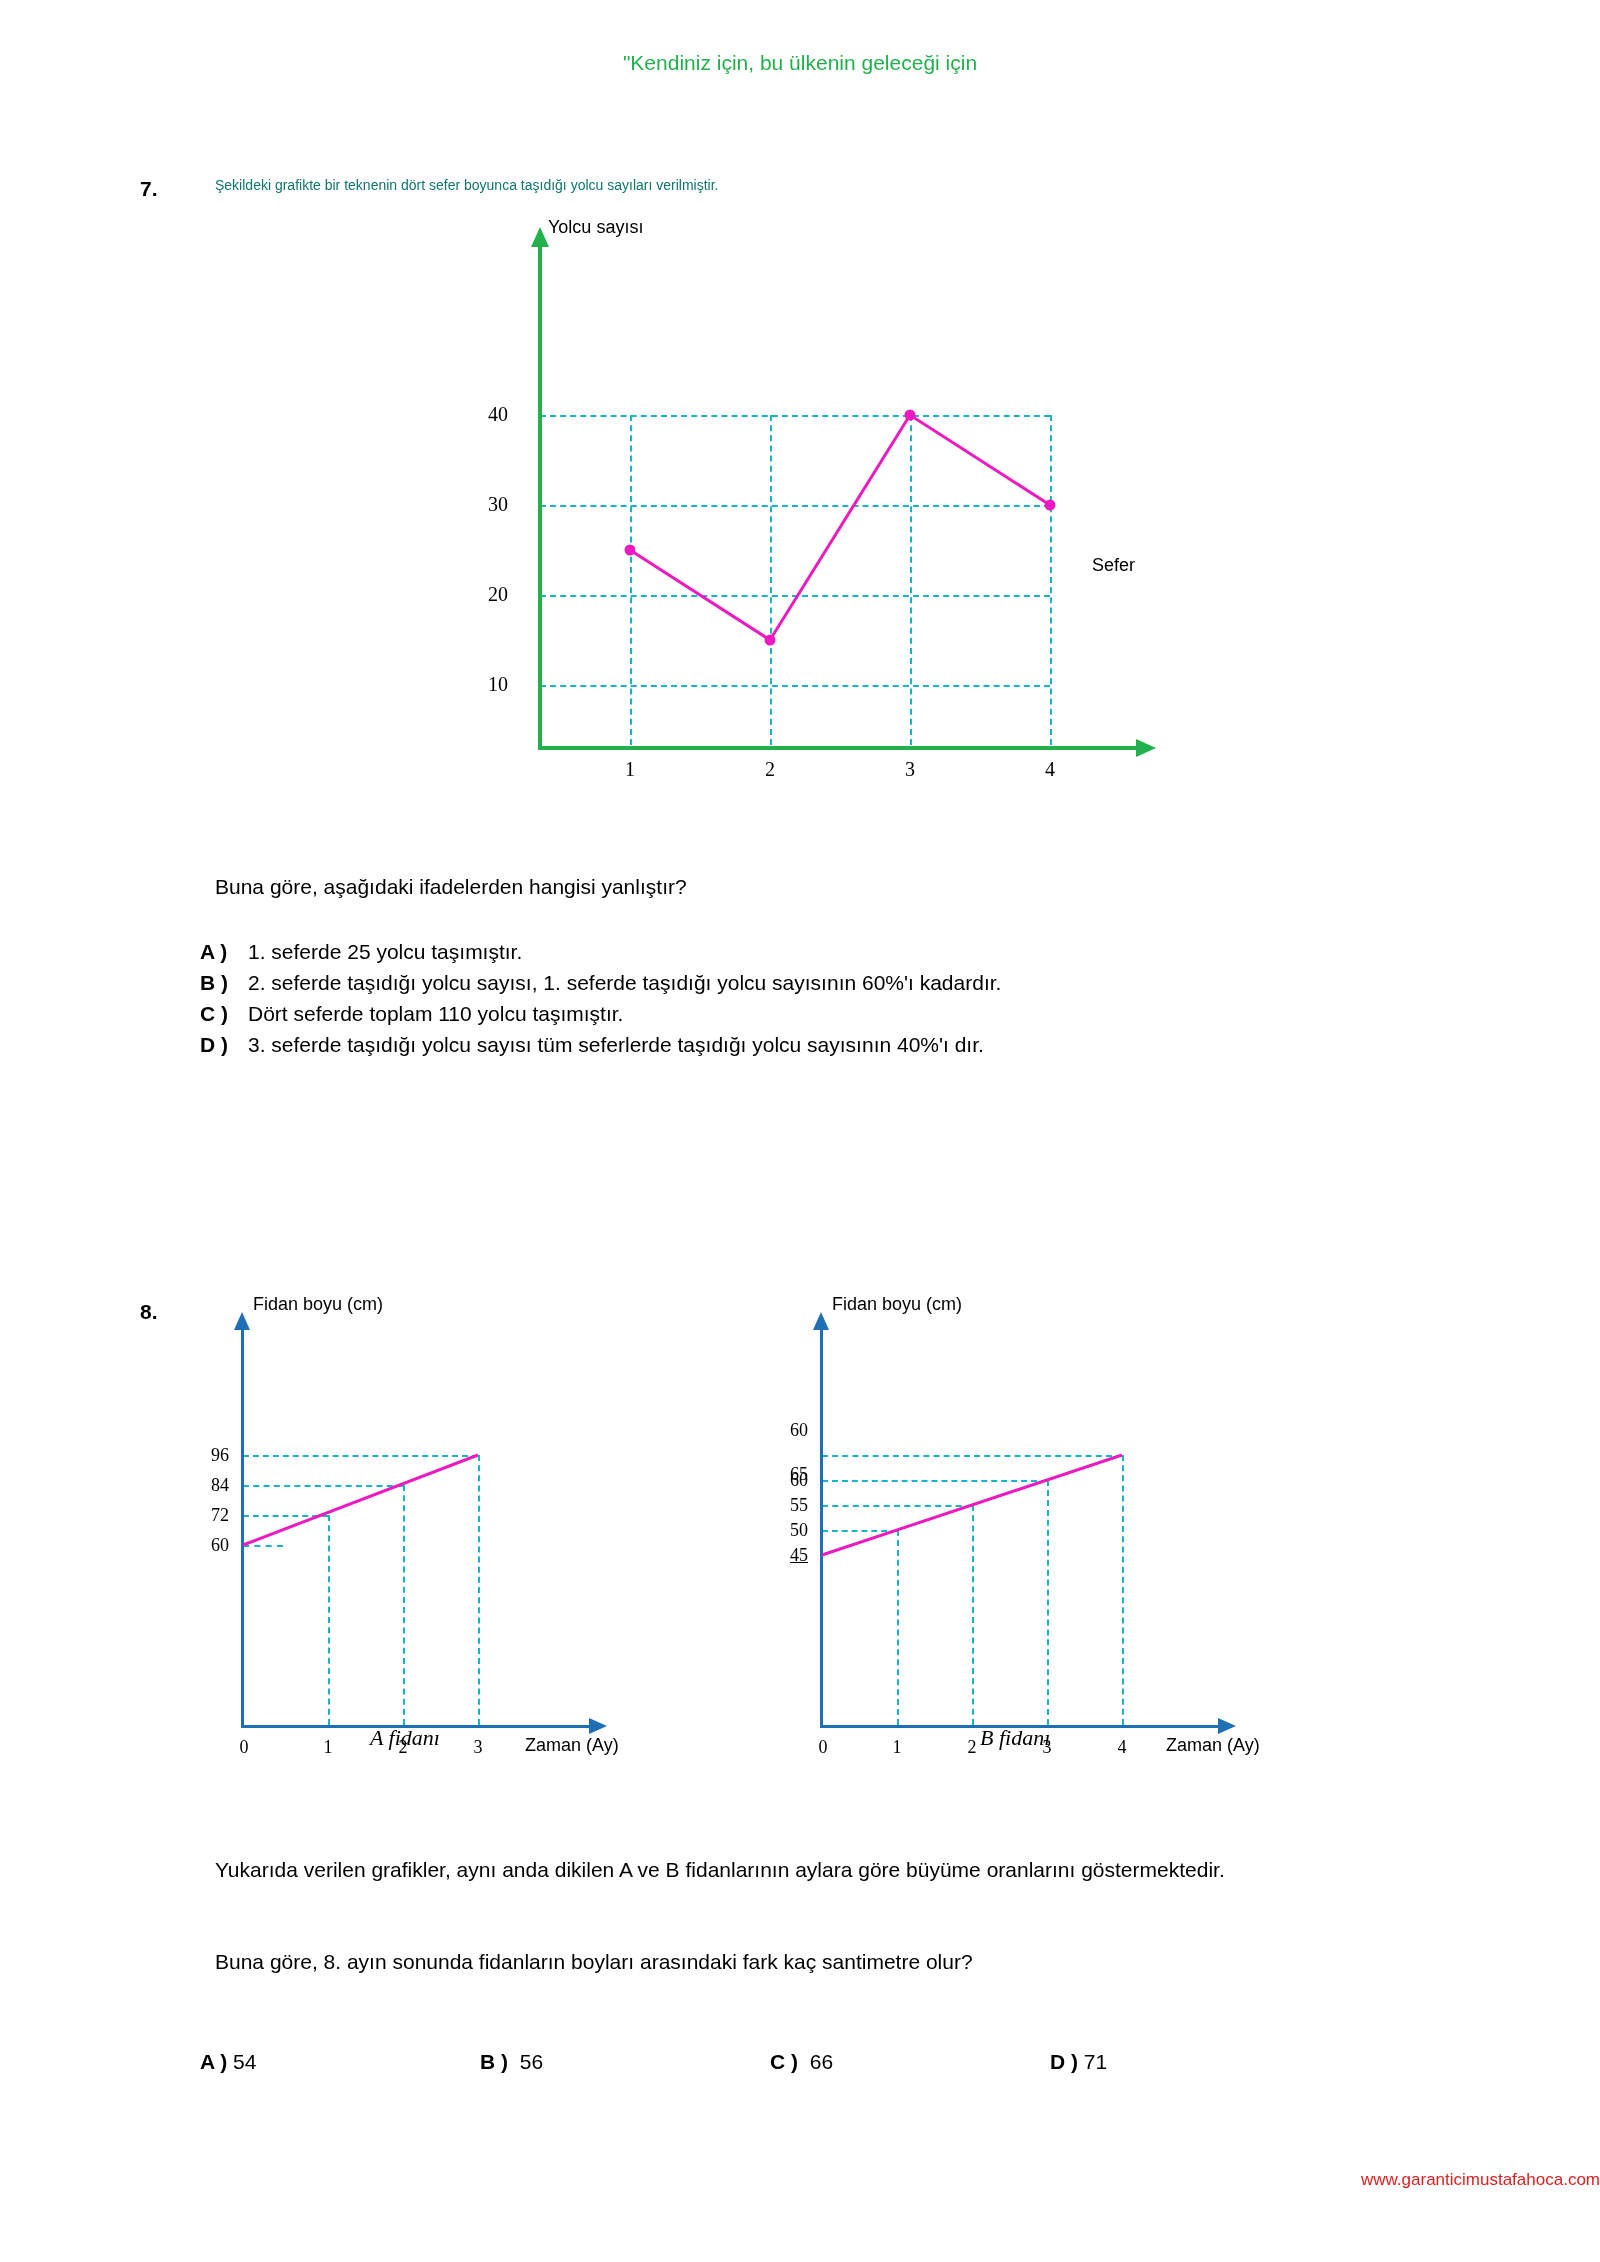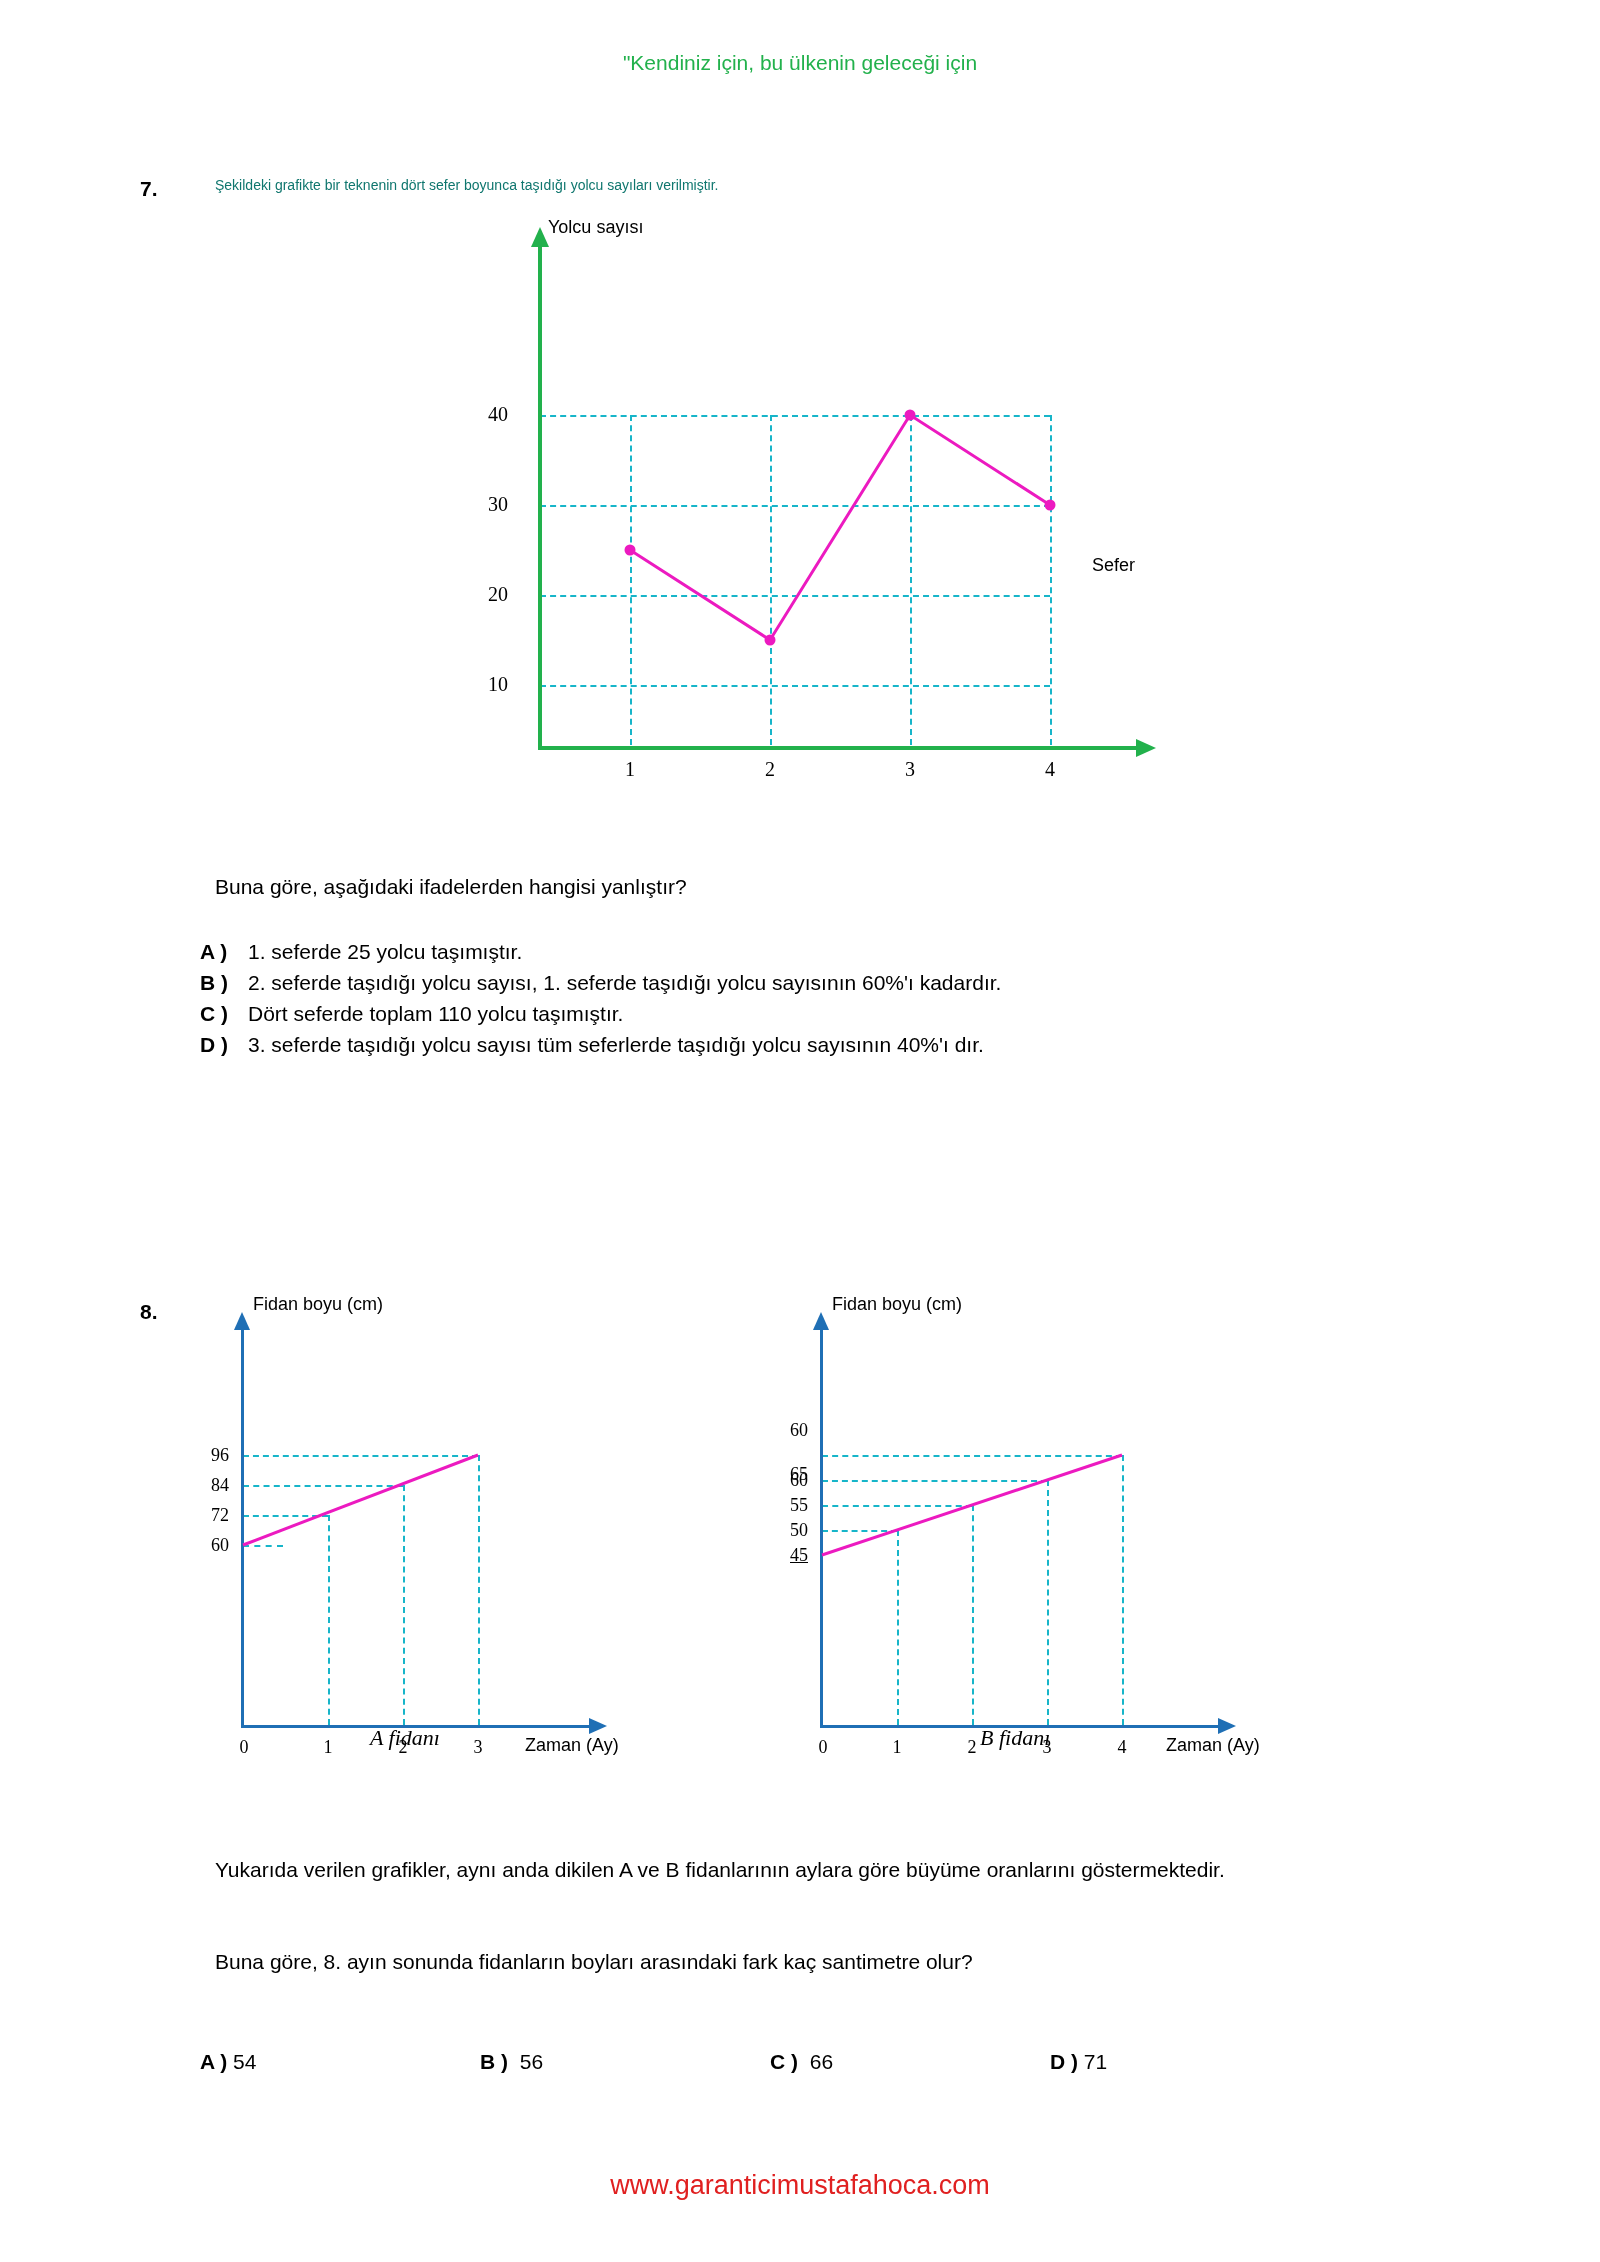--- a/index.html
+++ b/index.html
@@ -230,23 +230,23 @@
     position: absolute;
     white-space: nowrap;
   }
   .q8-opt b { font-weight: bold; }
 
   .footer {
     position: absolute;
     top: 2170px;
     left: 0;
     width: 1600px;
-    text-align: center;
+    text-align: right;
     color: #e02020;
-    font-size: 27px;
+    font-size: 17px;
   }
 </style>
 </head>
 <body>
 
 <div class="page">
 
   <div class="quote">
     <div>"Kendiniz için, bu ülkenin geleceği için</div>
   </div>

